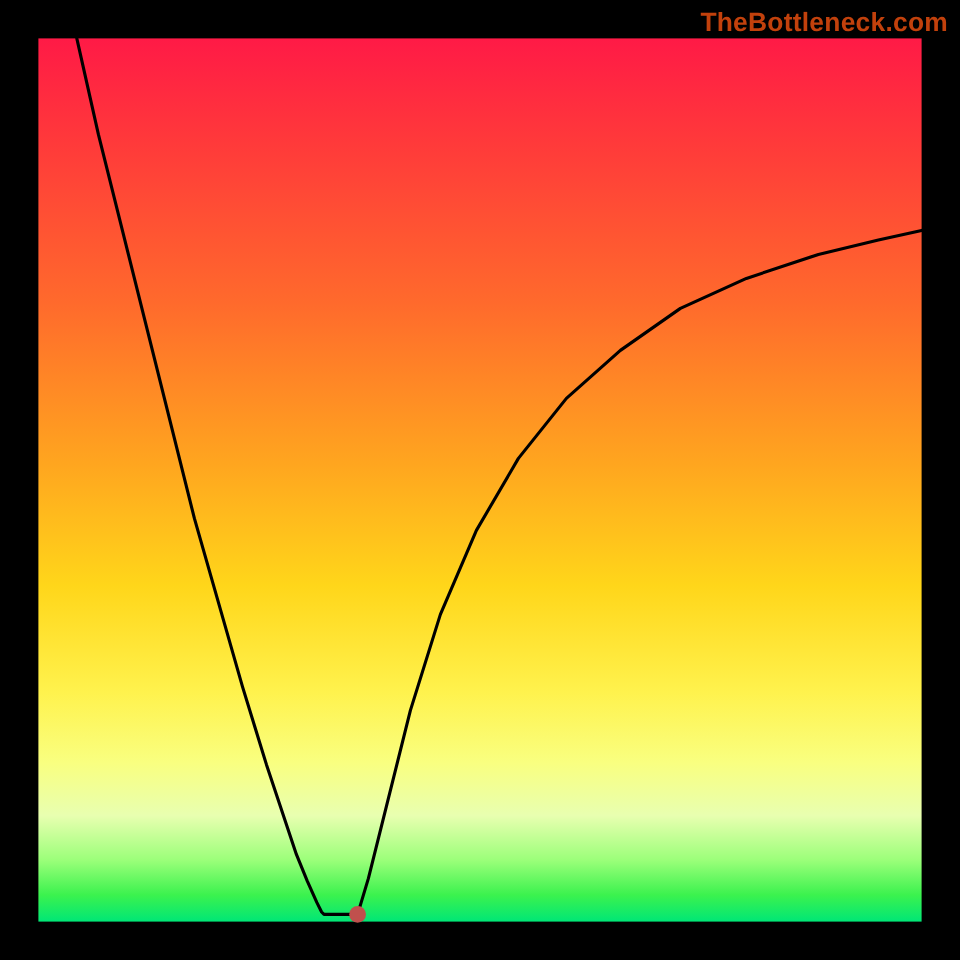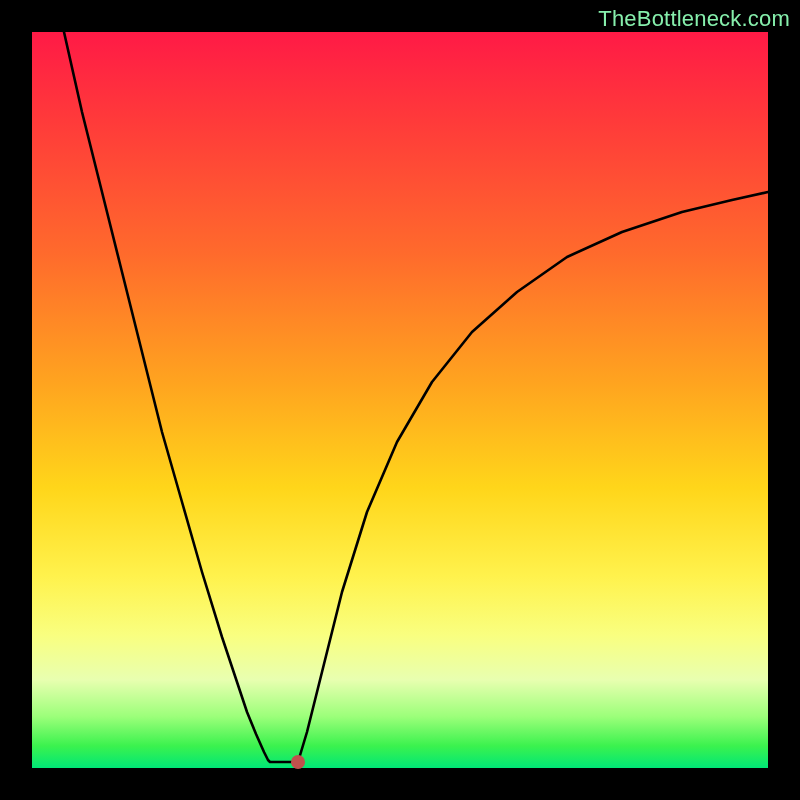--- a/index.html
+++ b/index.html
@@ -36,23 +36,23 @@
       #e8ffb0 88%,
       #9cff7a 93%,
       #3bf24e 97%,
       #00e676 100%
     );
   }
   .watermark {
     position: absolute;
     top: 6px;
     right: 10px;
-    color: #86efac;
+    color: #c2410c;
     font-size: 22px;
-    font-weight: 400;
+    font-weight: 700;
     letter-spacing: 0.2px;
     user-select: none;
   }
   svg.curve {
     position: absolute;
     left: 0; top: 0;
     width: 736px;
     height: 736px;
     overflow: visible;
   }

